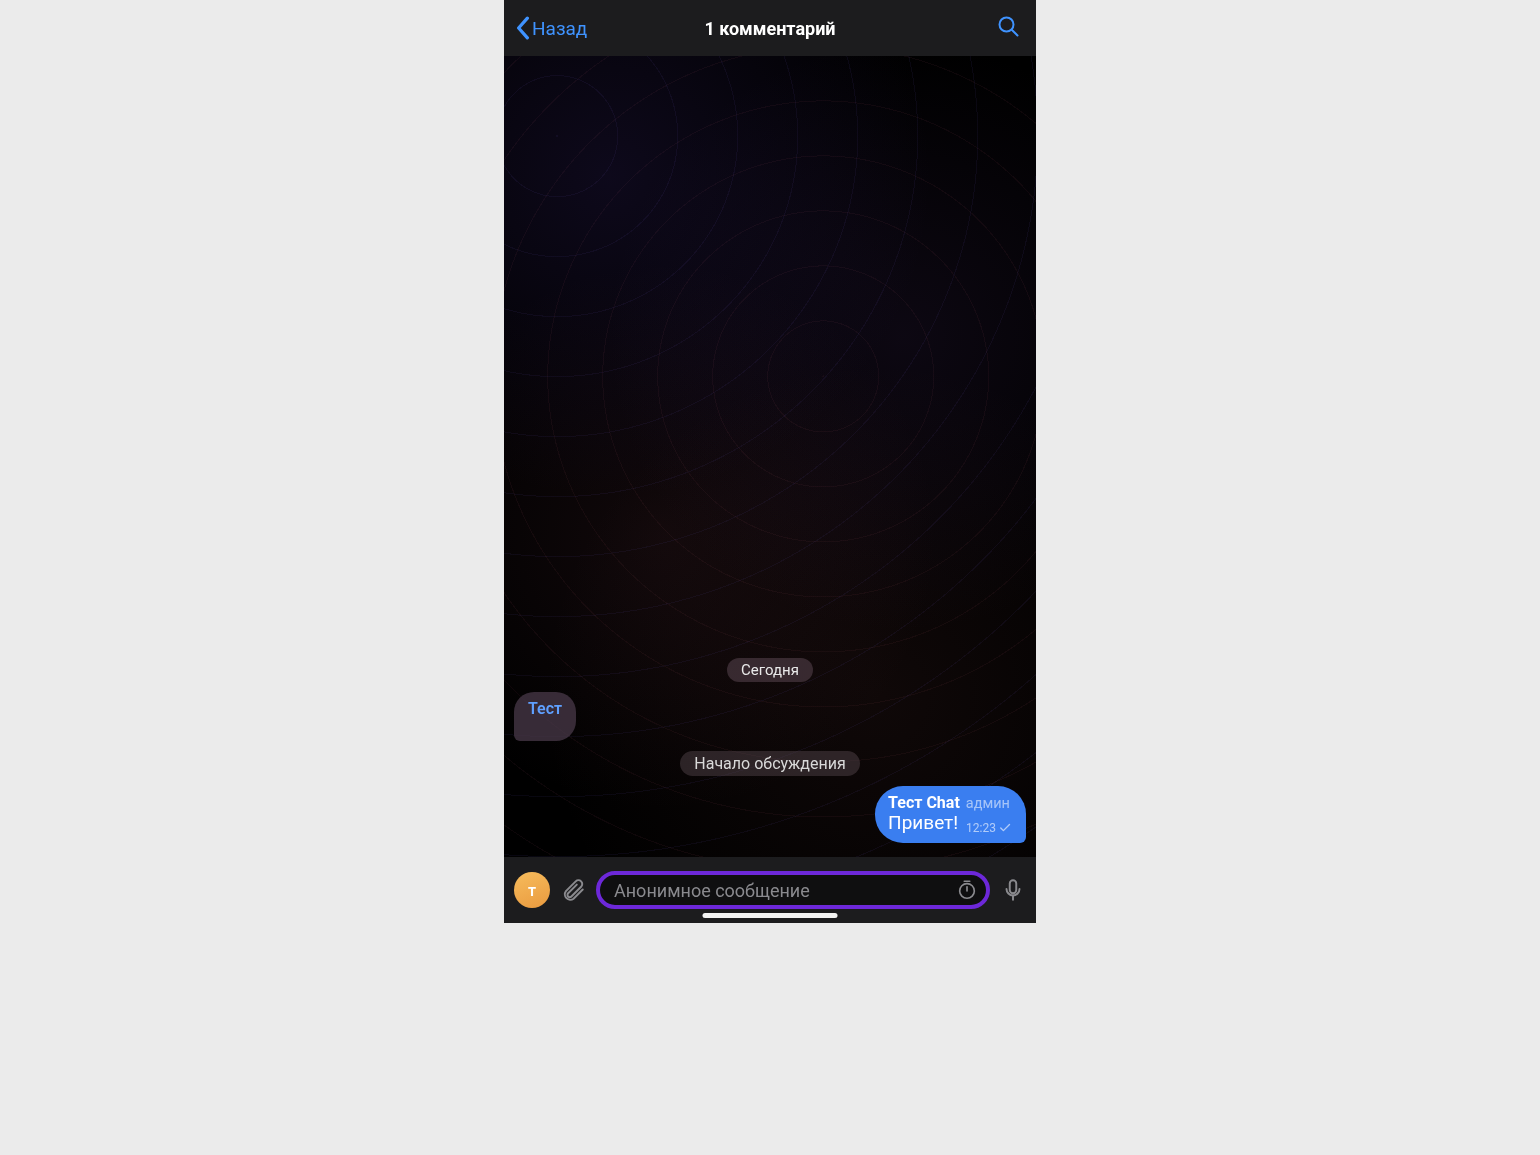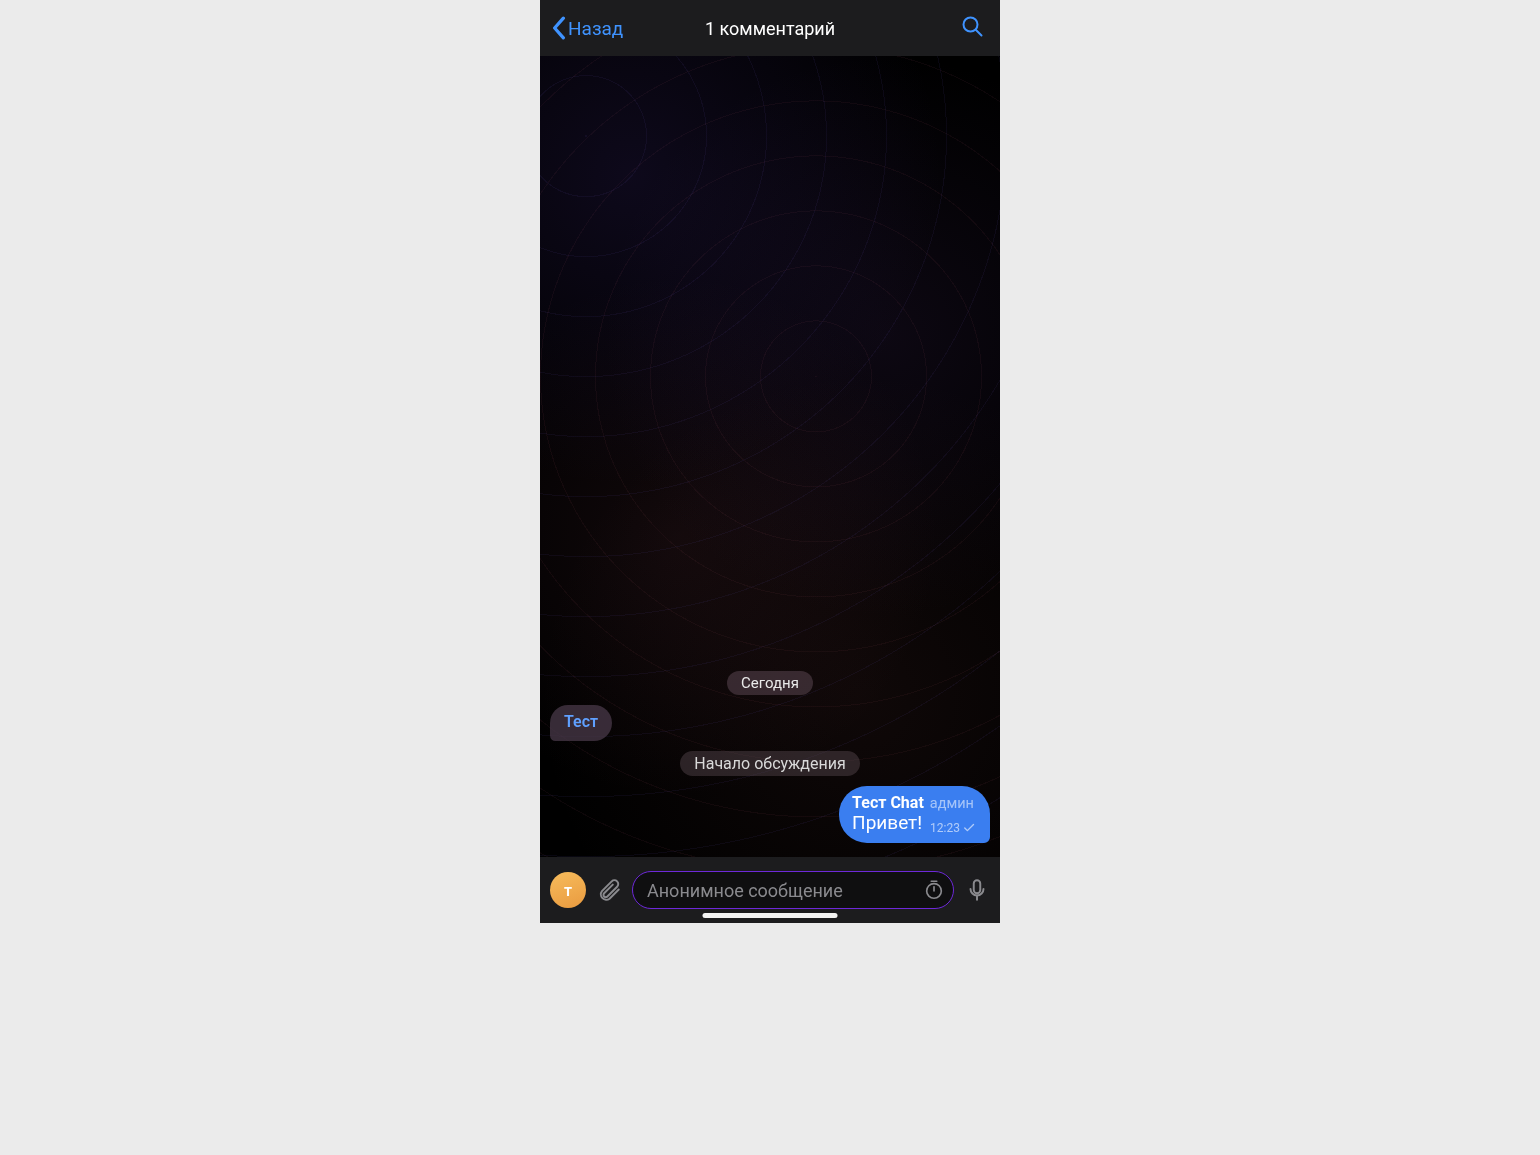--- a/index.html
+++ b/index.html
@@ -6,21 +6,21 @@
   body {
     background: #ebebeb;
     width: 1540px;
     height: 1155px;
     display: flex;
     justify-content: center;
     align-items: flex-start;
     font-family: -apple-system, BlinkMacSystemFont, "Segoe UI", Roboto, Helvetica, Arial, sans-serif;
   }
   .phone {
-    width: 460px;
+    width: 532px;
     height: 923px;
     background: #000;
     border-radius: 0;
     overflow: hidden;
     display: flex;
     flex-direction: column;
     position: relative;
   }
   
   .header {
@@ -41,21 +41,21 @@
     font-size: 19px;
     cursor: pointer;
   }
   .back svg { width: 14px; height: 24px; }
   .title {
     position: absolute;
     left: 50%;
     transform: translateX(-50%);
     color: #fff;
     font-size: 18px;
-    font-weight: 400;
+    font-weight: 700;
   }
   .search-btn {
     color: #3f93ff;
     cursor: pointer;
     padding: 4px;
   }
   .search-btn svg { width: 24px; height: 24px; }
   
   .chat-area {
     flex: 1;
@@ -113,21 +113,21 @@
     color: #fff;
     border-radius: 20px;
     border-bottom-left-radius: 6px;
     padding: 7px 14px 8px 14px;
     position: relative;
   }
   .bubble-in .sender {
     color: #5fa0ff;
     font-size: 16px;
     font-weight: 600;
-    margin-bottom: 2px;
+    margin-bottom: 15px;
   }
   .bubble-in .text {
     font-size: 18px;
     line-height: 1.25;
   }
   .bubble-in .meta {
     display: inline-flex;
     align-items: center;
     gap: 4px;
     font-size: 12.5px;
@@ -201,21 +201,21 @@
     color: #8a8a8e;
     cursor: pointer;
     display: flex;
     align-items: center;
     justify-content: center;
   }
   .input-field {
     flex: 1;
     height: 38px;
     background: #0f0f10;
-    border: 1px solid #6d28d9;
+    border: 4px solid #6d28d9;
     border-radius: 19px;
     display: flex;
     align-items: center;
     padding: 0 8px 0 14px;
     color: #8a8a8e;
     font-size: 18px;
     position: relative;
   }
   .input-placeholder {
     flex: 1;

